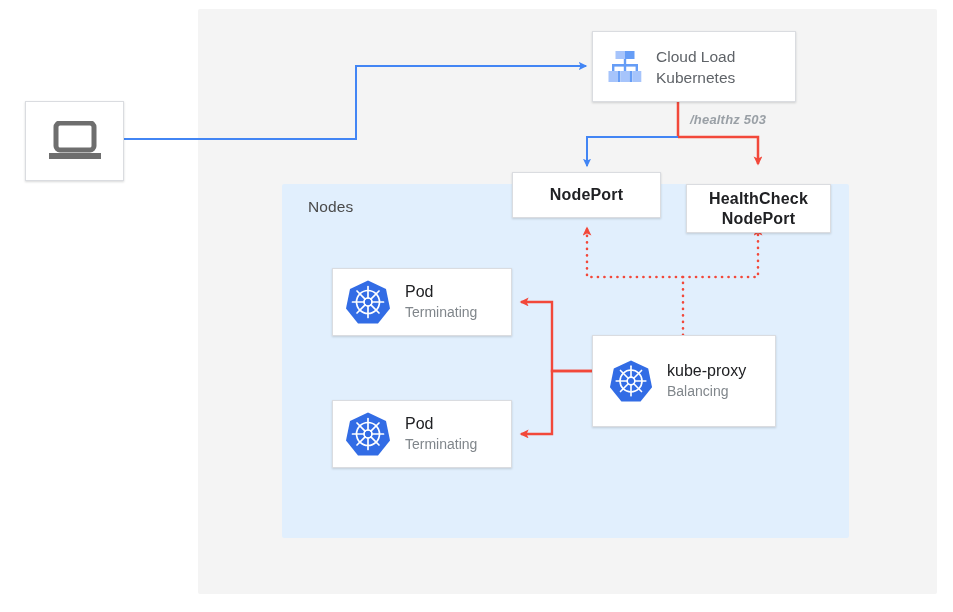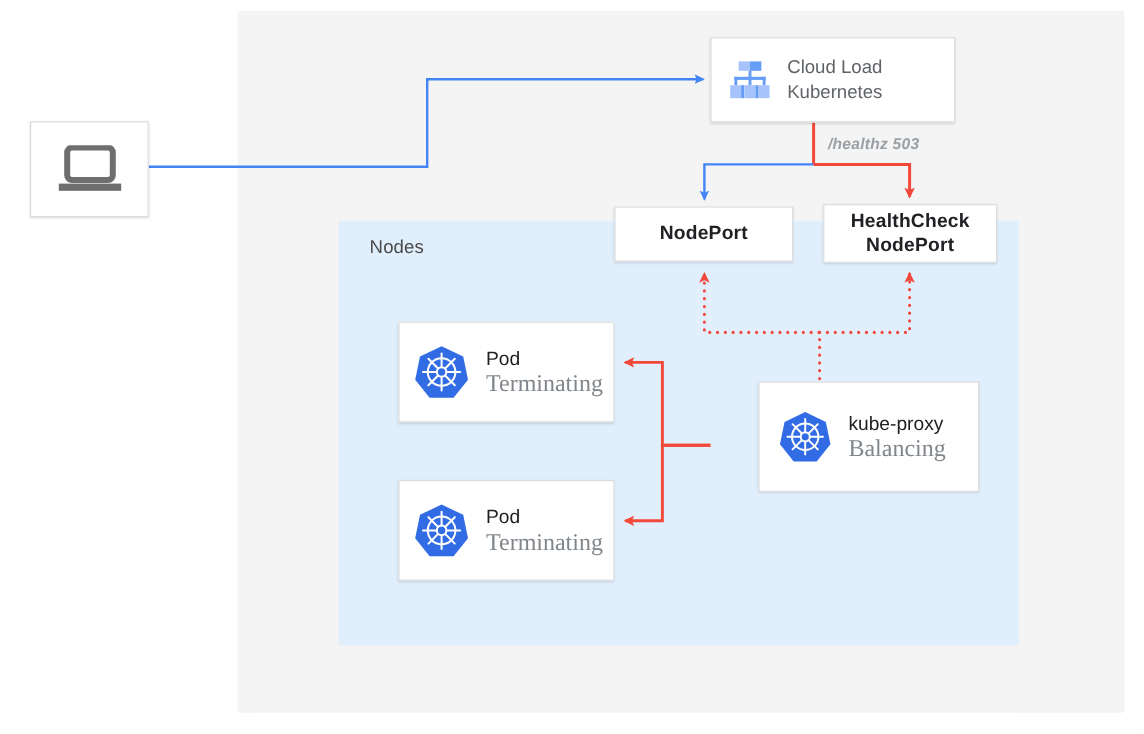--- a/index.html
+++ b/index.html
@@ -28,35 +28,35 @@
 
   
   .clb-card{left:592px;top:31px;width:204px;height:71px;display:flex;align-items:center;}
   .clb-icon{width:34px;height:31px;margin-left:15px;flex:none;}
   .clb-text{margin-left:14px;font-size:15.5px;color:#5f6368;line-height:21px;}
 
   
   .np-card{left:512px;top:172px;width:149px;height:46px;display:flex;
            align-items:center;justify-content:center;}
   .np-card .lbl{font-size:16px;font-weight:bold;color:#202124;letter-spacing:.2px;}
-  .hc-card{left:686px;top:170px;width:145px;height:49px;display:flex;
+  .hc-card{left:686px;top:184px;width:145px;height:49px;display:flex;
            align-items:center;justify-content:center;}
   .hc-card .lbl{font-size:16px;font-weight:bold;color:#202124;line-height:20px;
                 text-align:center;letter-spacing:.2px;}
 
   
-  .pod-card{left:332px;width:180px;height:84px;display:flex;align-items:center;}
+  .pod-card{left:332px;width:180px;height:68px;display:flex;align-items:center;}
   .pod-card.top{top:268px;}
   .pod-card.bottom{top:400px;}
-  .kp-card{left:592px;top:318px;width:184px;height:92px;display:flex;align-items:center;margin-left:40px;}
+  .kp-card{left:592px;top:335px;width:184px;height:92px;display:flex;align-items:center;}
   .k8s-icon{width:46px;height:46px;margin-left:12px;flex:none;}
   .kp-card .k8s-icon{width:44px;height:44px;margin-left:16px;}
   .pod-text{margin-left:14px;}
   .pod-title{font-size:16px;color:#202124;line-height:21px;}
-  .pod-sub{font-size:20px;color:#80868b;line-height:21px;font-family:Liberation Serif, serif;}
+  .pod-sub{font-size:14px;color:#80868b;line-height:21px;}
 
   
   .wires{position:absolute;left:0;top:0;width:953px;height:612px;overflow:visible;}
   .healthz-label{position:absolute;left:690px;top:112px;font-size:13px;
                  font-weight:bold;color:#9aa0a6;letter-spacing:.2px;font-style:italic;}
 </style>
 </head>
 <body>
 
 <div class="stage">

